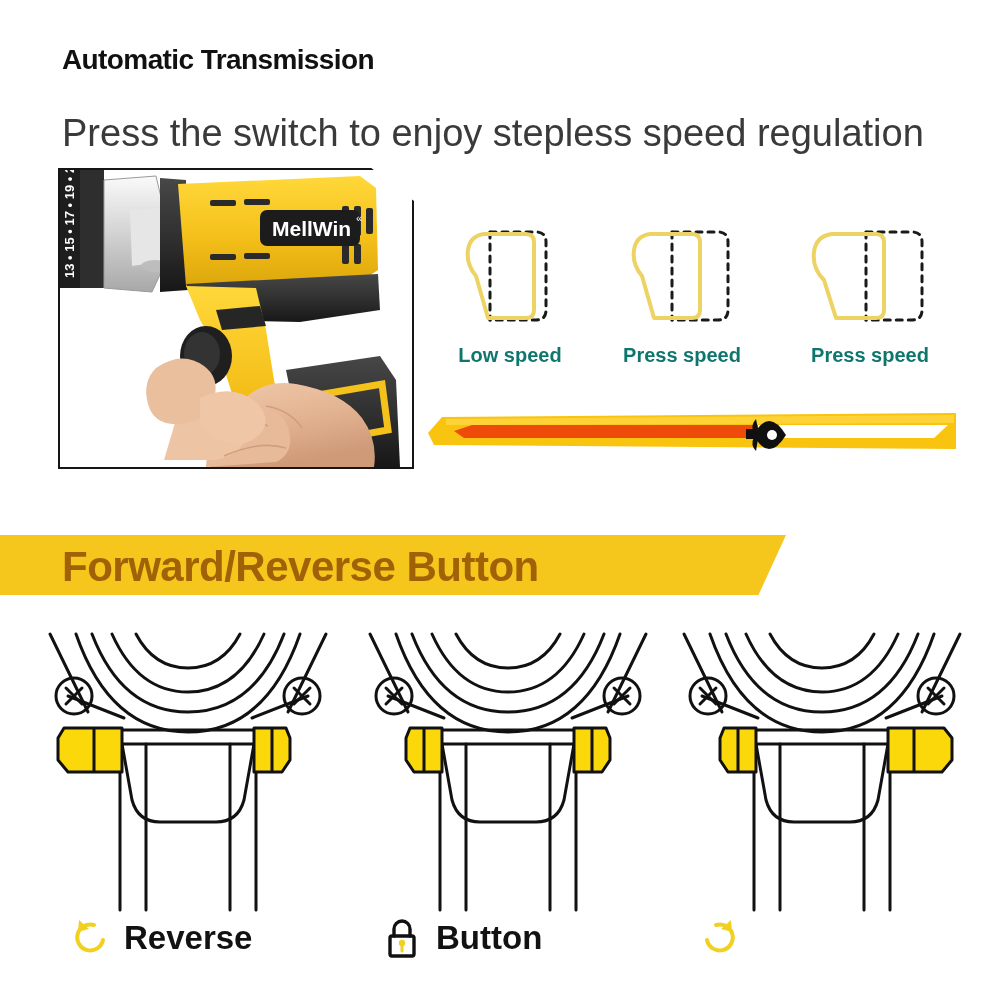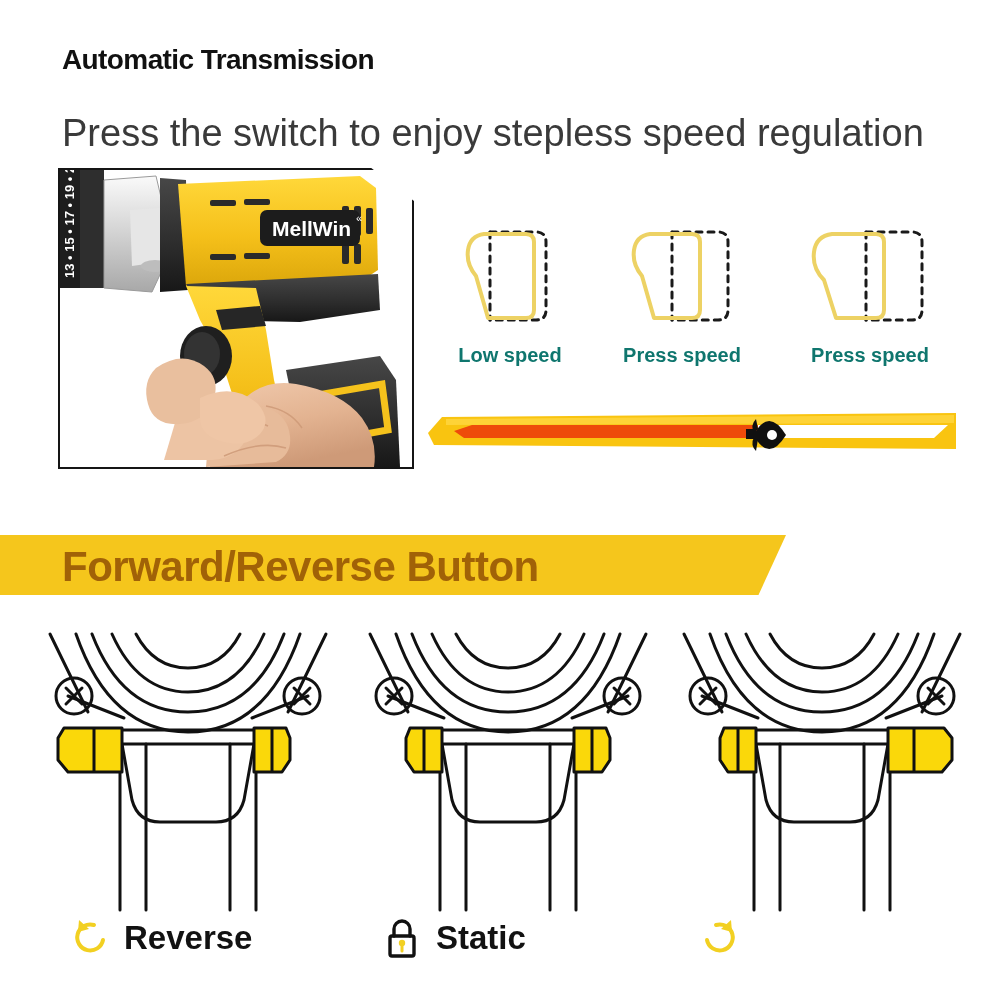--- a/index.html
+++ b/index.html
@@ -397,21 +397,21 @@
 
 <div class="dir-legend l1">
   <span class="legend-icon">
     <svg viewBox="0 0 40 44">
       <path d="M12 20 L12 13 a8 8 0 0 1 16 0 L28 20" fill="none" stroke="#111111" stroke-width="3.4" stroke-linecap="round"></path>
       <rect x="8" y="20" width="24" height="20" rx="2" fill="none" stroke="#111111" stroke-width="3.4"></rect>
       <circle cx="20" cy="27" r="3.2" fill="#F2D022"></circle>
       <path d="M20 29 L20 35" stroke="#F2D022" stroke-width="3" stroke-linecap="round"></path>
     </svg>
   </span>
-  <span class="legend-text">Static</span>
+  <span class="legend-text">Button</span>
 </div>
 
 <div class="dir-legend l2">
   <span class="legend-icon">
     <svg viewBox="0 0 40 44">
       <path d="M7 24 a13 13 0 1 0 9 -15" fill="none" stroke="#F2D022" stroke-width="4" stroke-linecap="round"></path>
       <path d="M31 4 L32 16 L21 13 Z" fill="#F2D022"></path>
     </svg>
   </span>
 </div>

